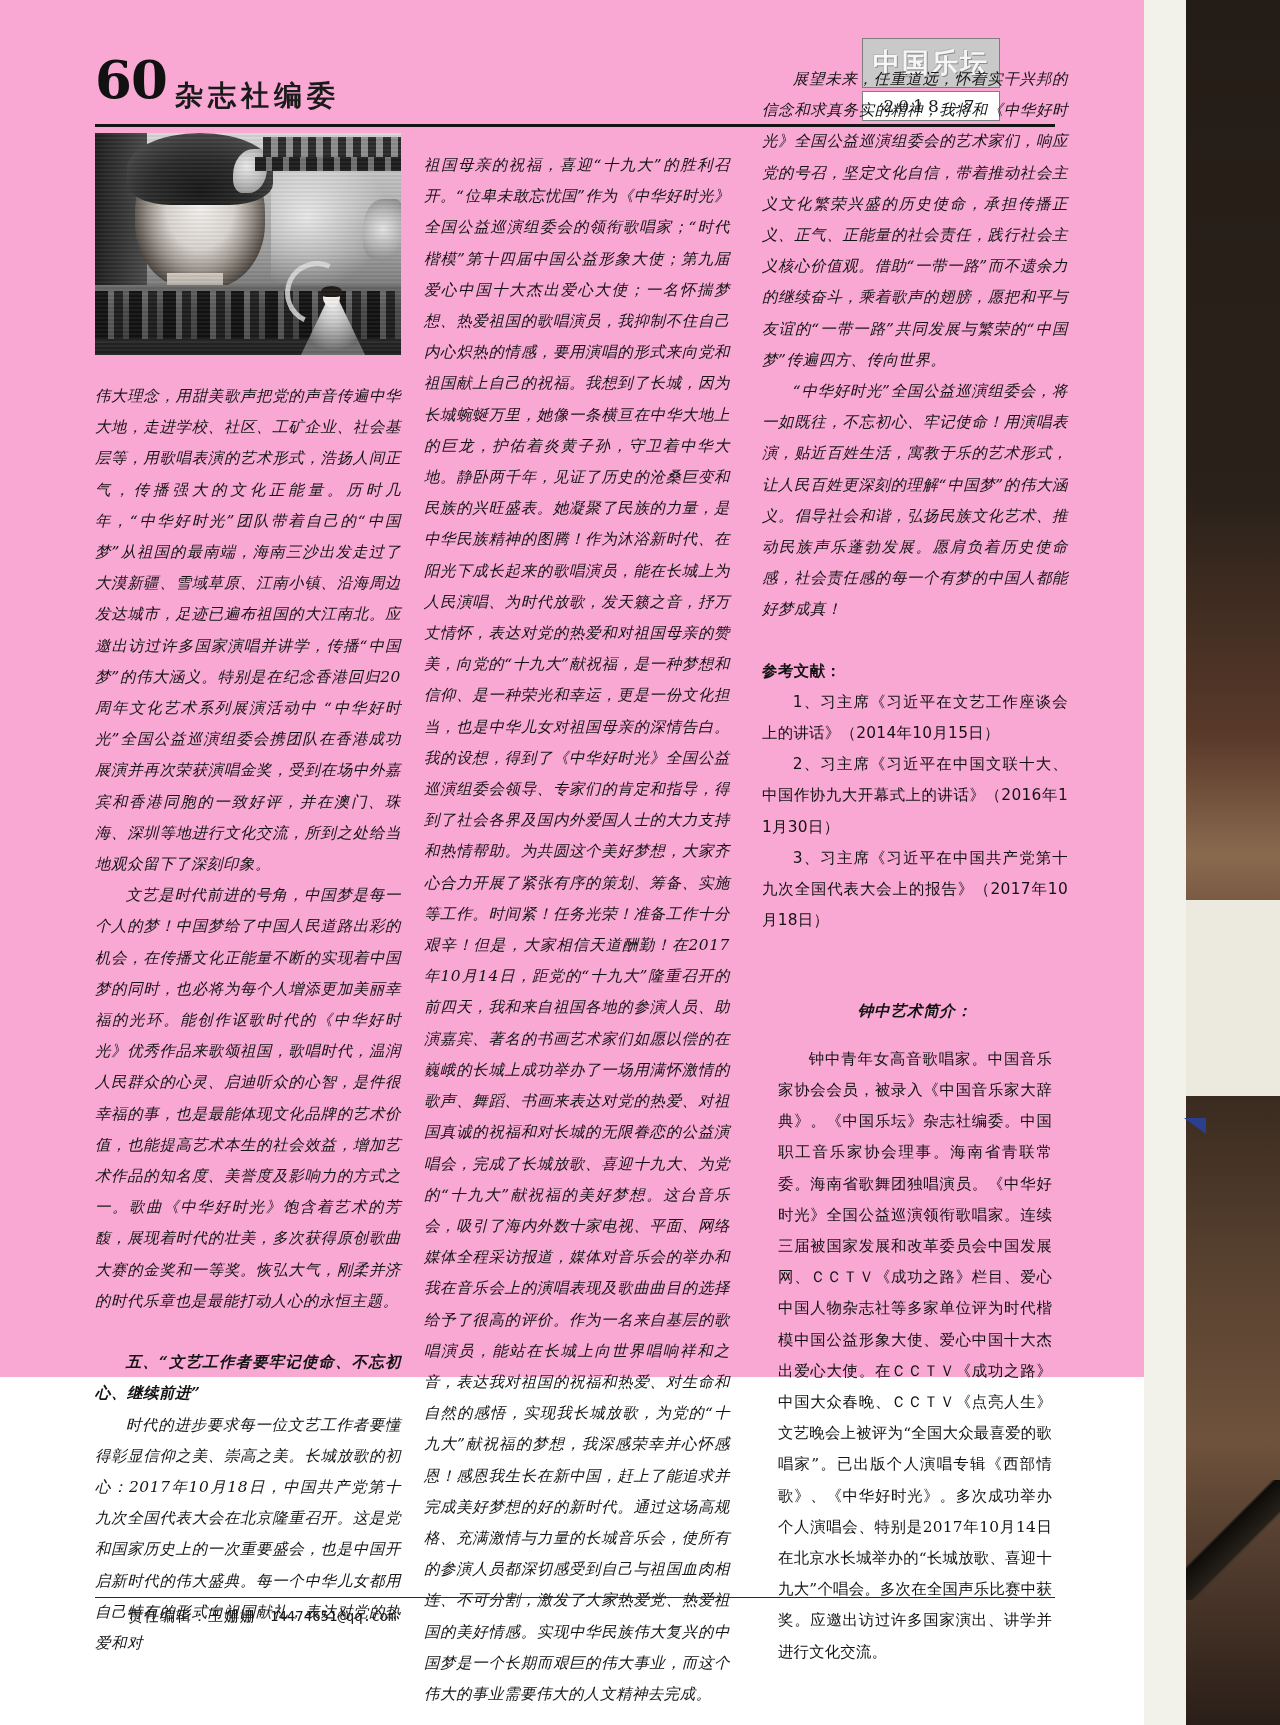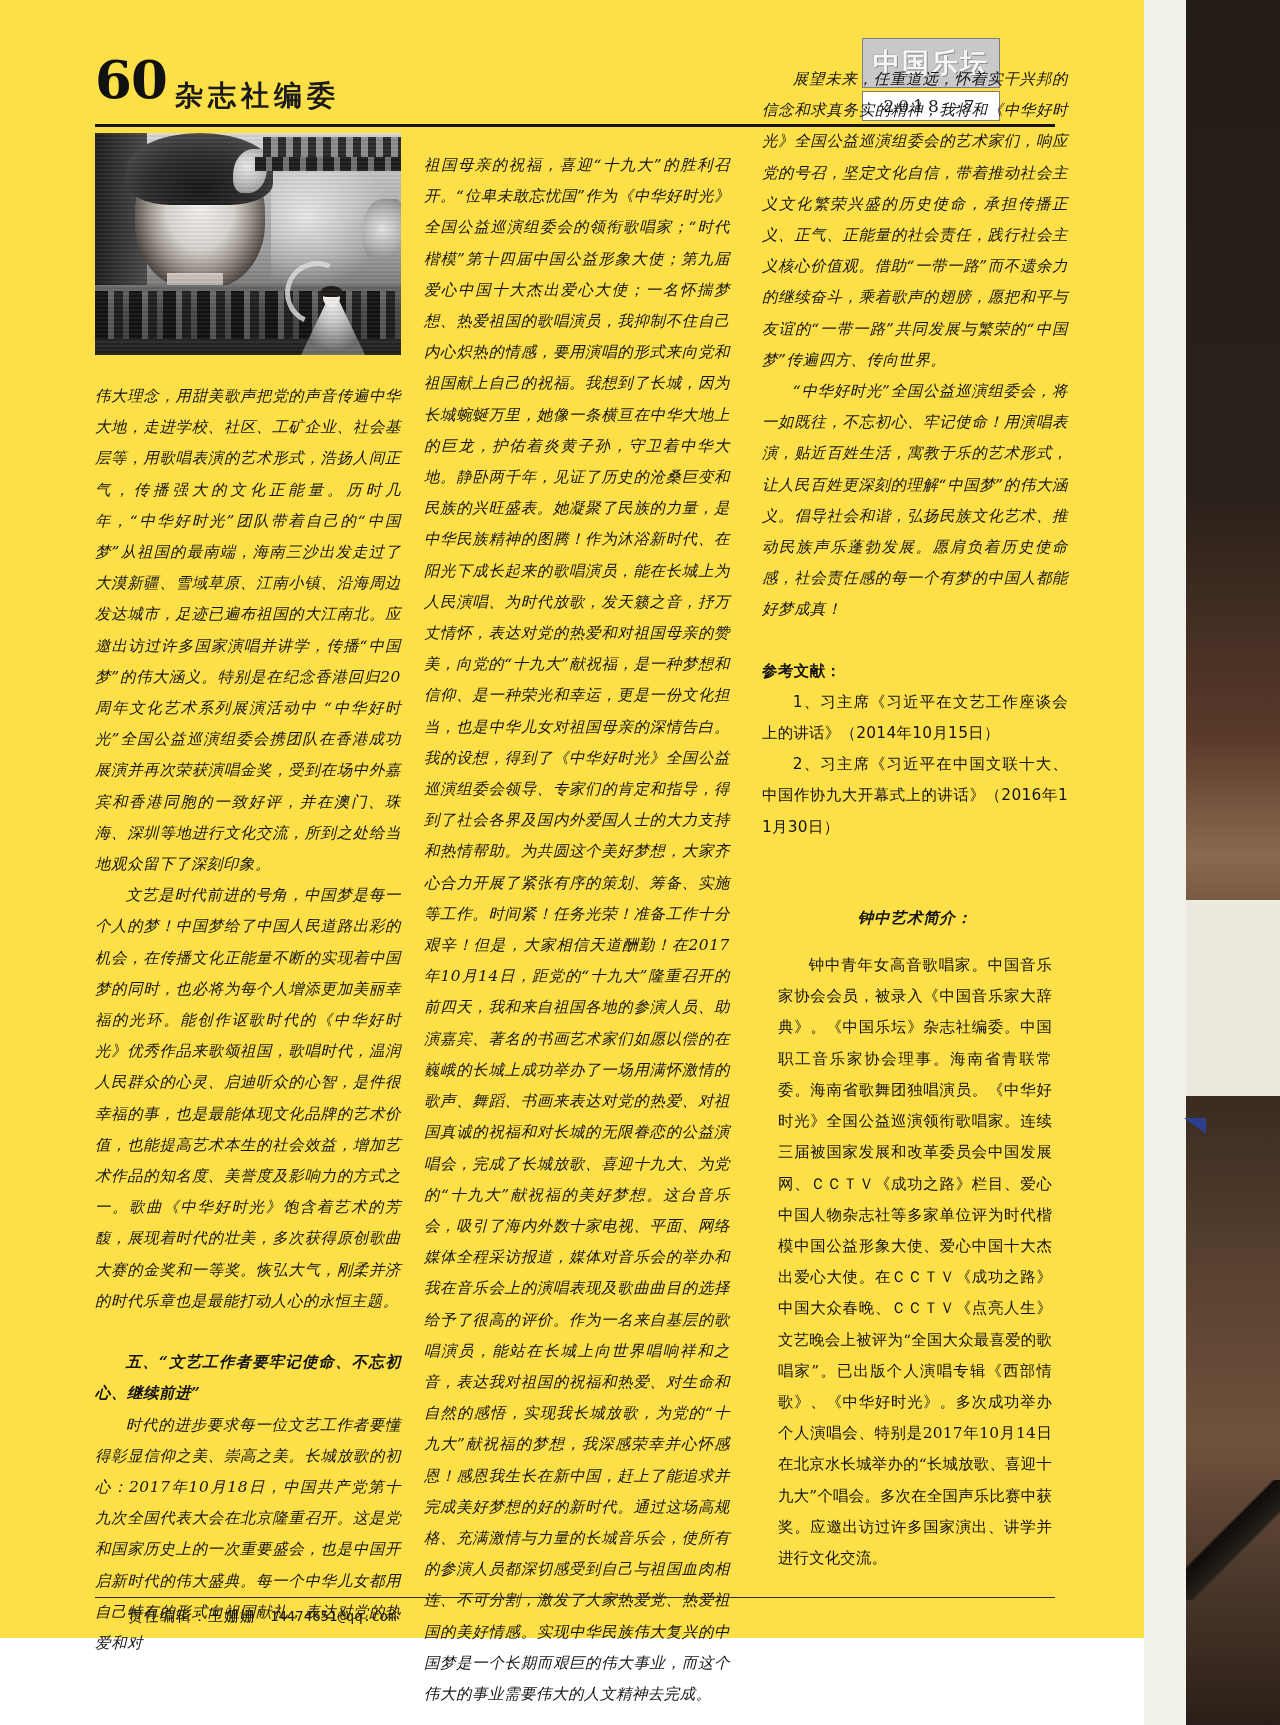--- a/index.html
+++ b/index.html
@@ -21,22 +21,22 @@
   #scan-dark-bot{position:absolute;top:1096px;right:0;width:94px;height:629px;
     background:linear-gradient(180deg,#3a2b20 0%,#5b4331 30%,#6e523c 55%,#4a362a 78%,#2a1f18 100%);
     z-index:6;}
   #scan-blue{position:absolute;top:1118px;right:74px;width:22px;height:16px;
     background:#2c3f8f;clip-path:polygon(0 0,100% 0,100% 100%);z-index:7;}
   #scan-diag{position:absolute;top:1480px;right:0px;width:94px;height:120px;
     background:linear-gradient(135deg,rgba(0,0,0,0) 40%,#0d0c0a 42%,#26201a 58%,rgba(0,0,0,0) 60%);
     z-index:7;}
 
   
-  #sheet{position:absolute;top:0;left:0;width:1145px;height:1638px;
-    background:#fde047;z-index:2;}
+  #sheet{position:absolute;top:0;left:0;width:1145px;height:1377px;
+    background:#f9a8d4;z-index:2;}
 
   
   #page-header{position:absolute;left:95px;top:55px;width:960px;height:70px;}
   #folio{position:absolute;left:0;top:-2px;font-family:"DejaVu Serif",serif;
     font-size:53px;font-weight:700;color:#111;letter-spacing:-1px;line-height:1;}
   #section-title{position:absolute;left:80px;top:22px;
     font-family:"DejaVu Serif",serif;font-size:28px;color:#1a1a1a;
     letter-spacing:5px;font-weight:600;}
 
   #masthead{position:absolute;right:55px;top:-17px;width:138px;}
@@ -226,20 +226,21 @@
 
   <div class="col" id="col3">
     <div class="colbody">
       <p class="p">展望未来，任重道远，怀着实干兴邦的信念和求真务实的精神，我将和《中华好时光》全国公益巡演组委会的艺术家们，响应党的号召，坚定文化自信，带着推动社会主义文化繁荣兴盛的历史使命，承担传播正义、正气、正能量的社会责任，践行社会主义核心价值观。借助“一带一路”而不遗余力的继续奋斗，乘着歌声的翅膀，愿把和平与友谊的“一带一路”共同发展与繁荣的“中国梦”传遍四方、传向世界。</p>
       <p class="p">“中华好时光”全国公益巡演组委会，将一如既往，不忘初心、牢记使命！用演唱表演，贴近百姓生活，寓教于乐的艺术形式，让人民百姓更深刻的理解“中国梦”的伟大涵义。倡导社会和谐，弘扬民族文化艺术、推动民族声乐蓬勃发展。愿肩负着历史使命感，社会责任感的每一个有梦的中国人都能好梦成真！</p>
       <div class="gap"></div>
 
       <p class="ref-title">参考文献：</p>
       <p class="ref-item">1、习主席《习近平在文艺工作座谈会上的讲话》（2014年10月15日）</p>
       <p class="ref-item">2、习主席《习近平在中国文联十大、中国作协九大开幕式上的讲话》（2016年11月30日）</p>
+      <p class="ref-item">3、习主席《习近平在中国共产党第十九次全国代表大会上的报告》（2017年10月18日）</p>
 
       <div class="gap"></div>
       <div class="gap"></div>
 
       <p class="bio-title">钟中艺术简介：</p>
       <p class="bio-body">钟中青年女高音歌唱家。中国音乐家协会会员，被录入《中国音乐家大辞典》。《中国乐坛》杂志社编委。中国职工音乐家协会理事。海南省青联常委。海南省歌舞团独唱演员。《中华好时光》全国公益巡演领衔歌唱家。连续三届被国家发展和改革委员会中国发展网、ＣＣＴＶ《成功之路》栏目、爱心中国人物杂志社等多家单位评为时代楷模中国公益形象大使、爱心中国十大杰出爱心大使。在ＣＣＴＶ《成功之路》中国大众春晚、ＣＣＴＶ《点亮人生》文艺晚会上被评为“全国大众最喜爱的歌唱家”。已出版个人演唱专辑《西部情歌》、《中华好时光》。多次成功举办个人演唱会、特别是2017年10月14日在北京水长城举办的“长城放歌、喜迎十九大”个唱会。多次在全国声乐比赛中获奖。应邀出访过许多国家演出、讲学并进行文化交流。</p>
     </div>
   </div>
 
   <div id="footer-rule"></div>

